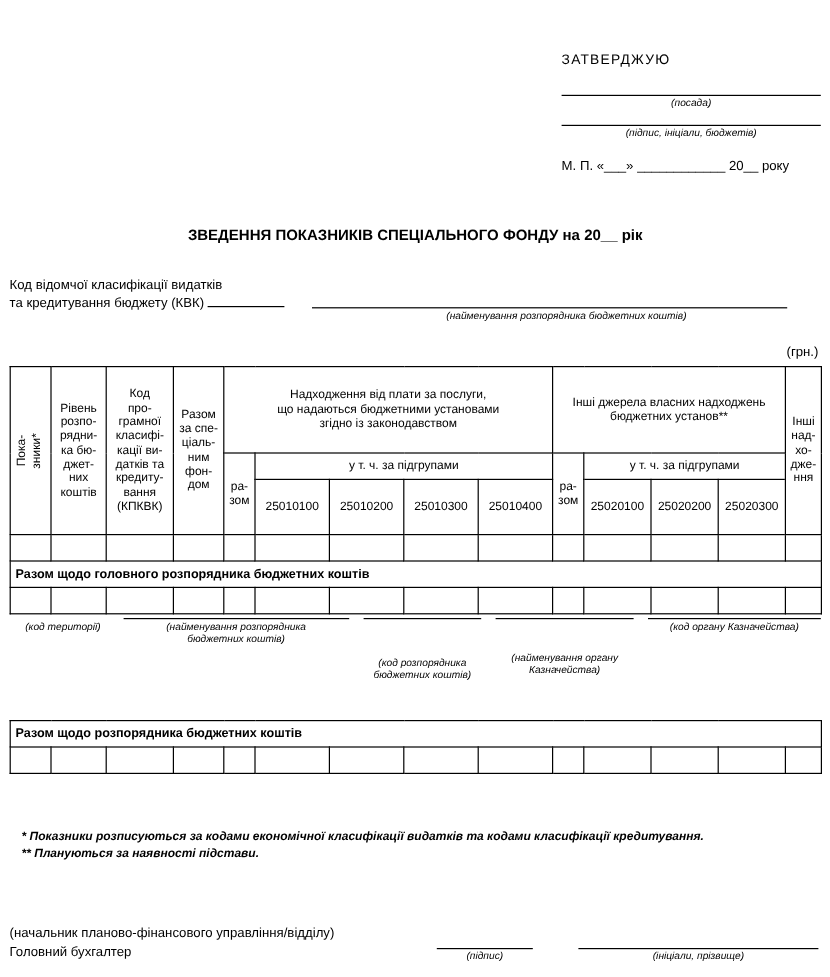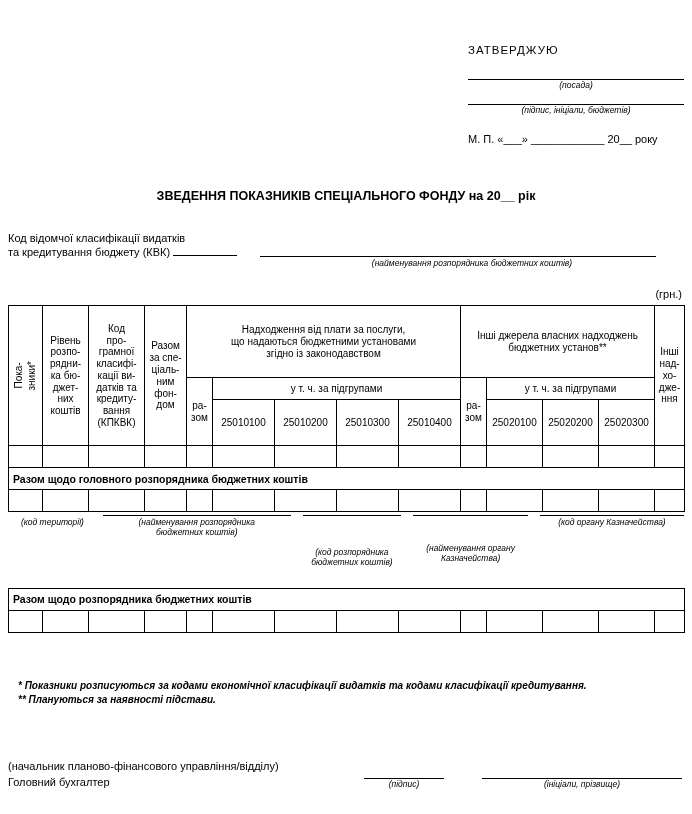--- a/index.html
+++ b/index.html
@@ -52,21 +52,21 @@
   .rot-wrap { display:flex; align-items:center; justify-content:center; height:100%; }
   .rot-text { writing-mode:vertical-rl; transform:rotate(180deg); white-space:pre-line; line-height:1.25; font-size:10px; }
 
   
   .under-labels { display:flex; width:676px; margin-top:3px; align-items:flex-start;justify-content:center; }
   .ul-item { display:flex; flex-direction:column; }
   .ul-line { border-top:1px solid #000; width:100%; height:1px; }
   .ul-line.invisible { border-top:1px solid transparent; }
   .ul-item .hint { margin-top:2px; }
 
-  table.main.second { margin-top:20px; }
+  table.main.second { margin-top:32px; }
 
   
   .footnotes { margin:46px 0 0 10px; font-size:10px; font-weight:bold; font-style:italic; line-height:1.45; }
 
   
   .footer { display:flex; margin-top:50px; font-size:11px; }
   .footer-left { width:356px; line-height:1.5; }
   .footer-sigs { display:flex; margin-top:9px; }
   .fsig .sig-line2 { border-bottom:1px solid #000; height:12px; width:100%; }
 </style>

